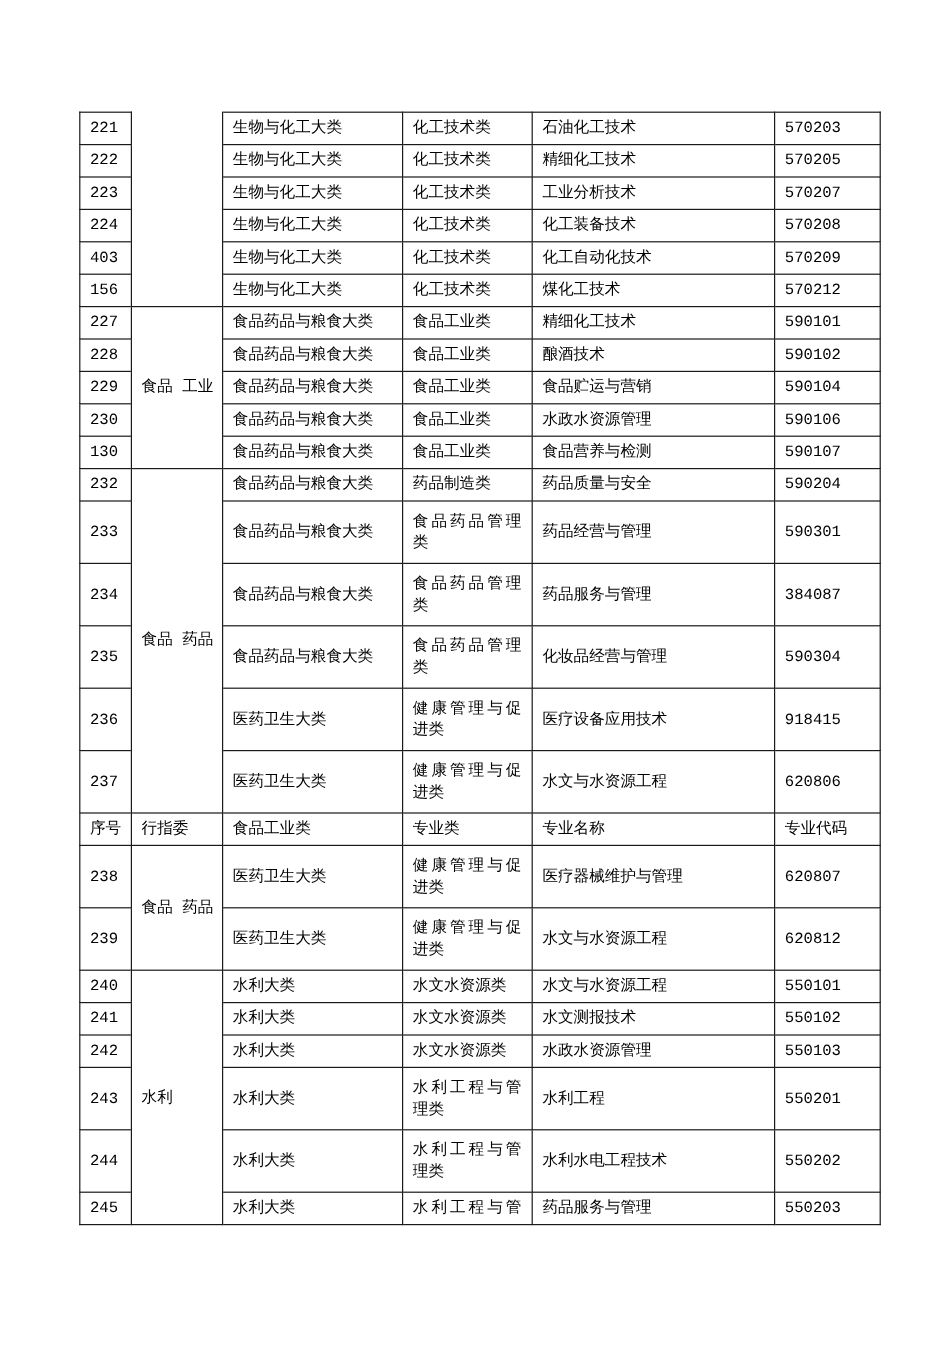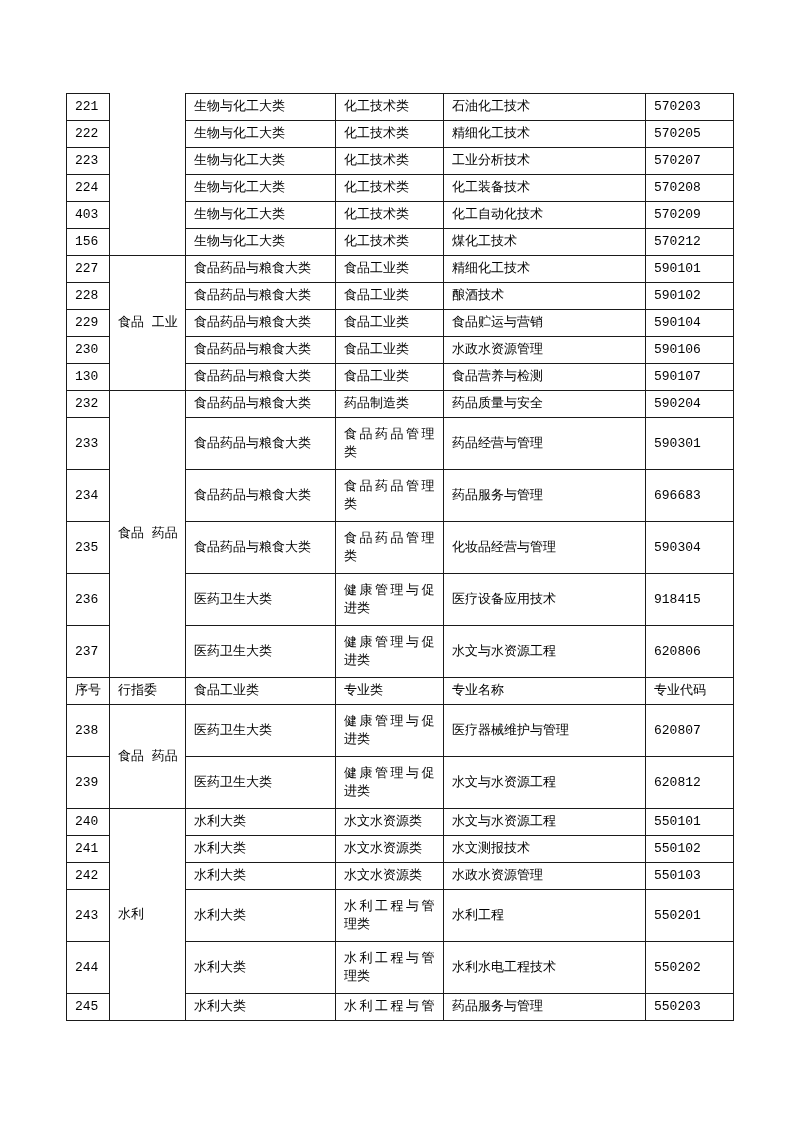--- a/index.html
+++ b/index.html
@@ -152,21 +152,21 @@
           <td>食品药品与粮食大类</td>
           <td class="cls"><span class="spread">食品药品管理</span><br><span>类</span></td>
           <td>药品经营与管理</td>
           <td>590301</td>
         </tr>
         <tr class="row tall">
           <td>234</td>
           <td>食品药品与粮食大类</td>
           <td class="cls"><span class="spread">食品药品管理</span><br><span>类</span></td>
           <td>药品服务与管理</td>
-          <td>696683</td>
+          <td>384087</td>
         </tr>
         <tr class="row tall">
           <td>235</td>
           <td>食品药品与粮食大类</td>
           <td class="cls"><span class="spread">食品药品管理</span><br><span>类</span></td>
           <td>化妆品经营与管理</td>
           <td>590304</td>
         </tr>
         <tr class="row tall">
           <td class="red">236</td>

